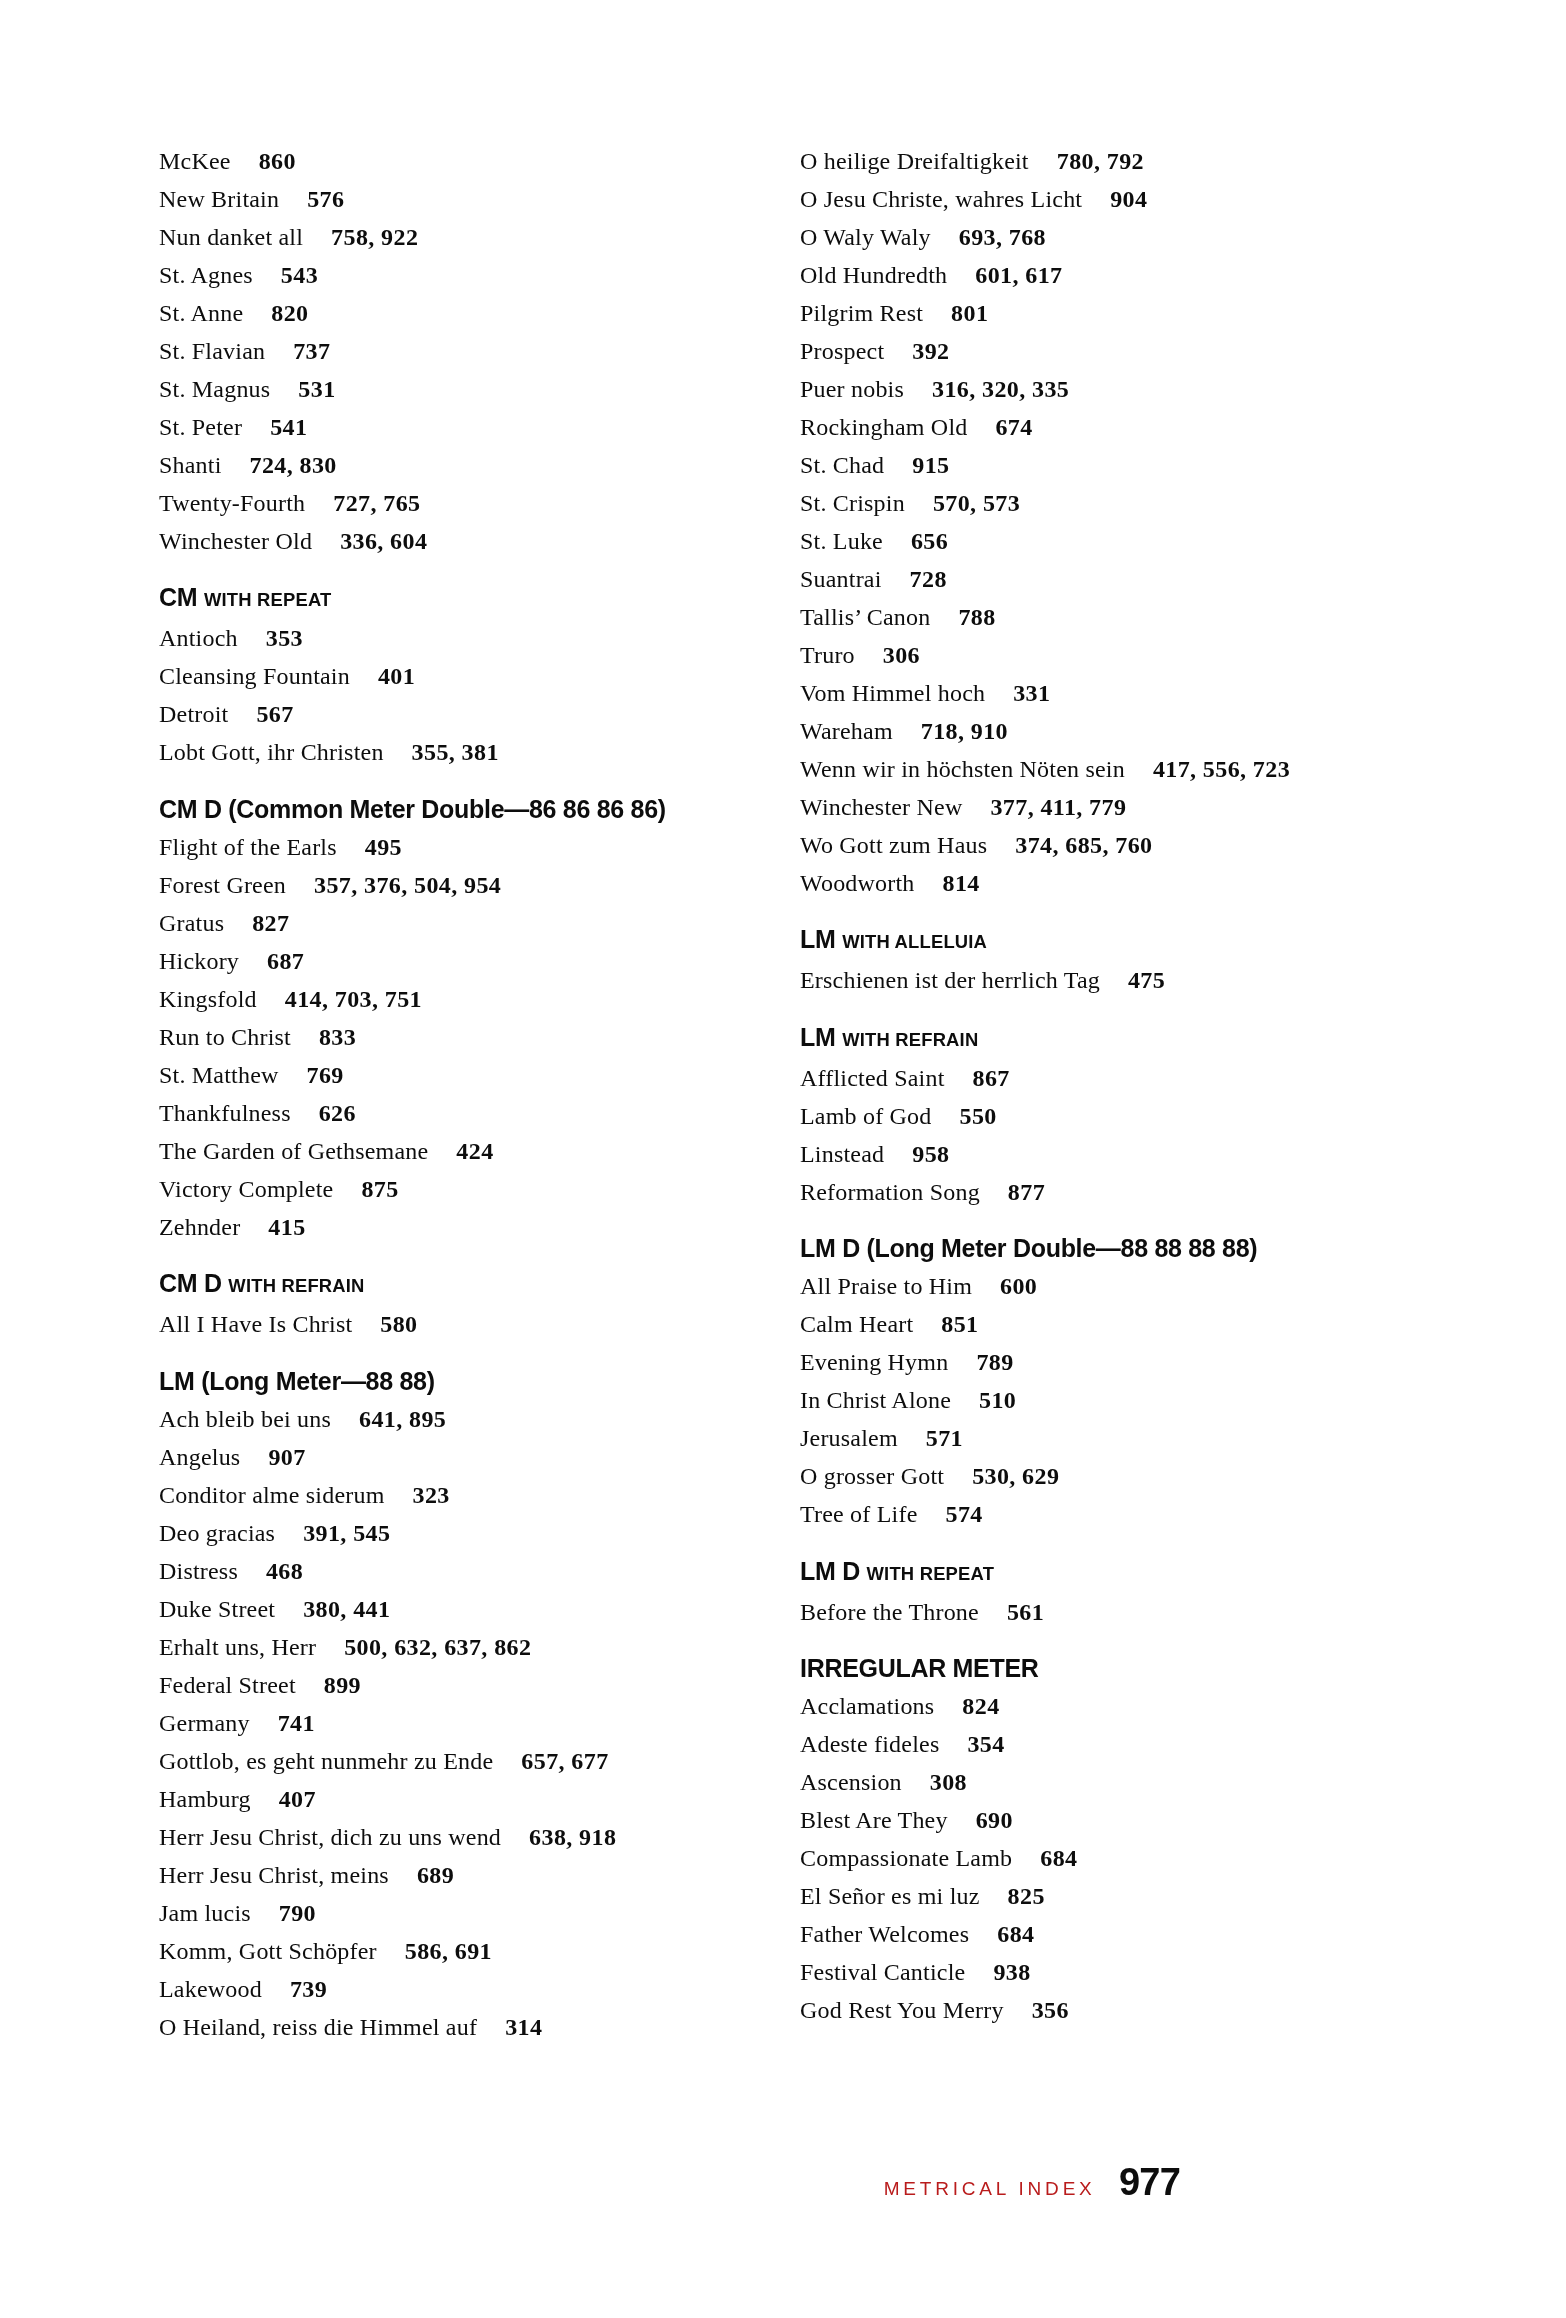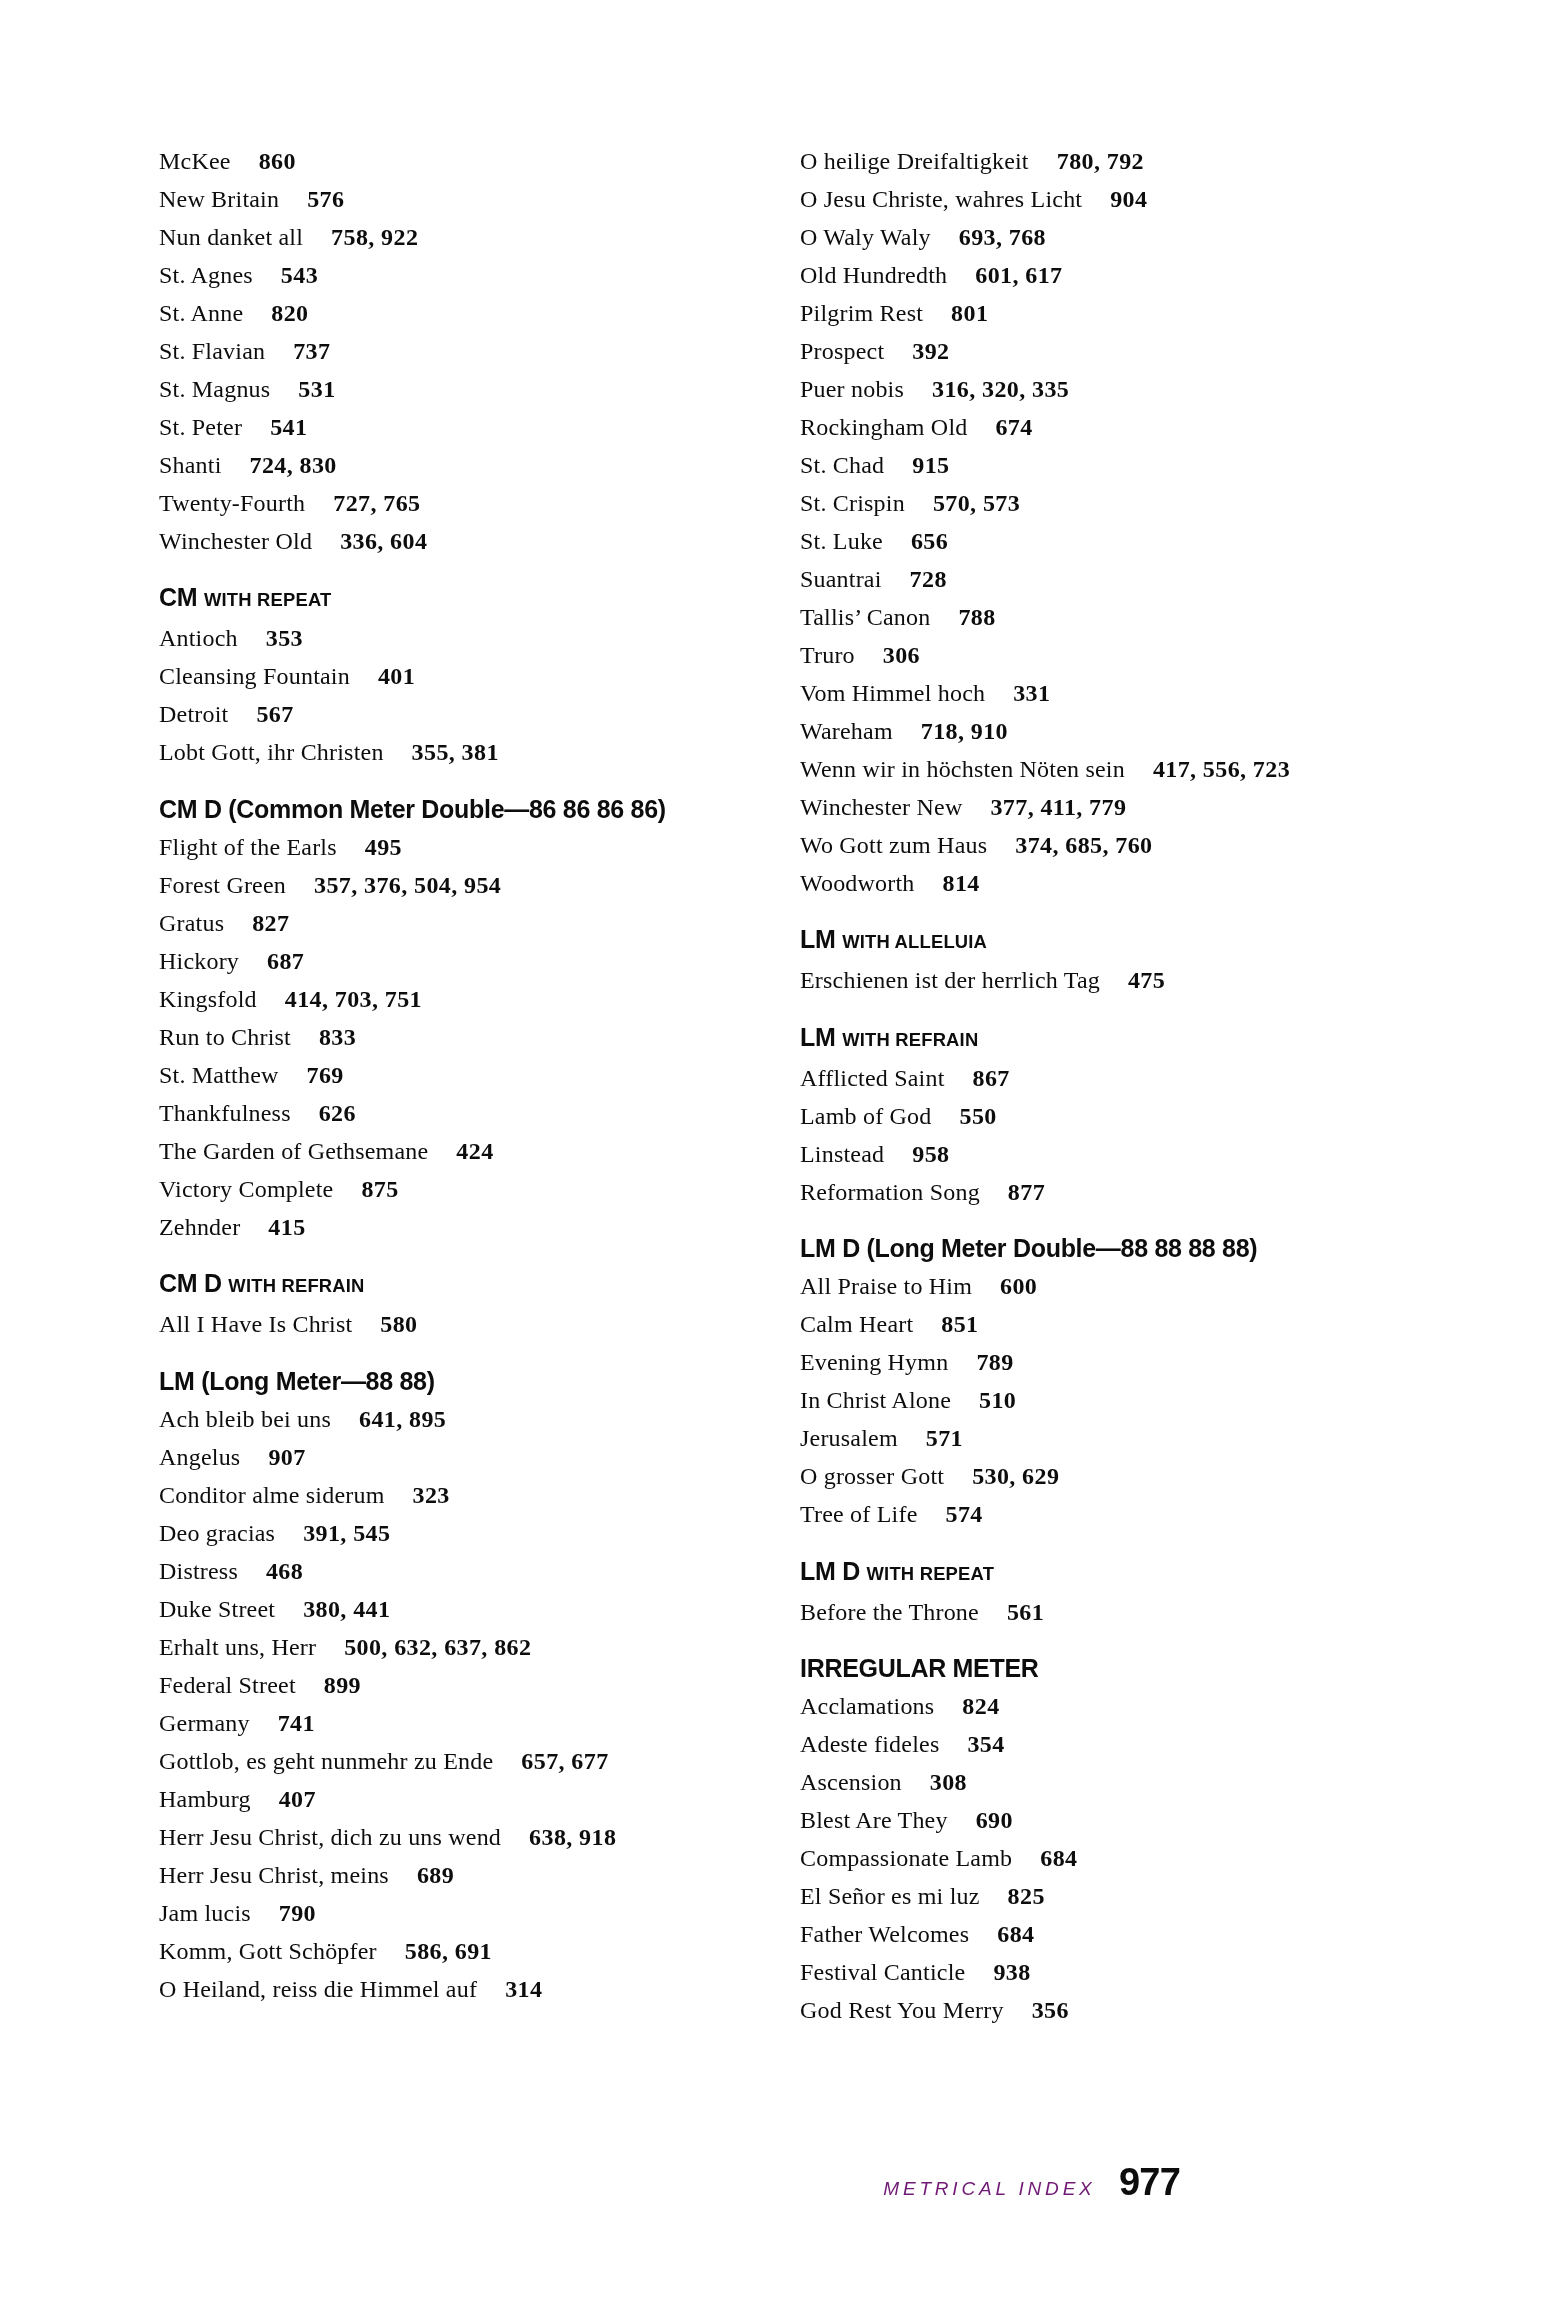--- a/index.html
+++ b/index.html
@@ -50,22 +50,21 @@
     right: 146px;
     display: flex;
     align-items: baseline;
     gap: 23.4px;
     font-family: "Liberation Sans", sans-serif;
   }
   .footer .footer-label {
     font-size: 19px;
     font-weight: 400;
     letter-spacing: 3.8px;
-    color: #701a75;
-    font-style: italic;
+    color: #b91c1c;
   }
   .footer .footer-page {
     font-size: 38px;
     font-weight: 700;
     letter-spacing: -0.8px;
   }
 </style>
 </head>
 <body>
 
@@ -120,20 +119,21 @@
         <div class="entry"><span>Duke Street</span><span class="pages">380, 441</span></div>
         <div class="entry"><span>Erhalt uns, Herr</span><span class="pages">500, 632, 637, 862</span></div>
         <div class="entry"><span>Federal Street</span><span class="pages">899</span></div>
         <div class="entry"><span>Germany</span><span class="pages">741</span></div>
         <div class="entry"><span>Gottlob, es geht nunmehr zu Ende</span><span class="pages">657, 677</span></div>
         <div class="entry"><span>Hamburg</span><span class="pages">407</span></div>
         <div class="entry"><span>Herr Jesu Christ, dich zu uns wend</span><span class="pages">638, 918</span></div>
         <div class="entry"><span>Herr Jesu Christ, meins</span><span class="pages">689</span></div>
         <div class="entry"><span>Jam lucis</span><span class="pages">790</span></div>
         <div class="entry"><span>Komm, Gott Schöpfer</span><span class="pages">586, 691</span></div>
+        <div class="entry"><span>Lakewood</span><span class="pages">739</span></div>
         <div class="entry"><span>O Heiland, reiss die Himmel auf</span><span class="pages">314</span></div>
       </div>
     </div>
 
   <div class="column right">
       <div>
         <div class="entry"><span>O heilige Dreifaltigkeit</span><span class="pages">780, 792</span></div>
         <div class="entry"><span>O Jesu Christe, wahres Licht</span><span class="pages">904</span></div>
         <div class="entry"><span>O Waly Waly</span><span class="pages">693, 768</span></div>
         <div class="entry"><span>Old Hundredth</span><span class="pages">601, 617</span></div>

